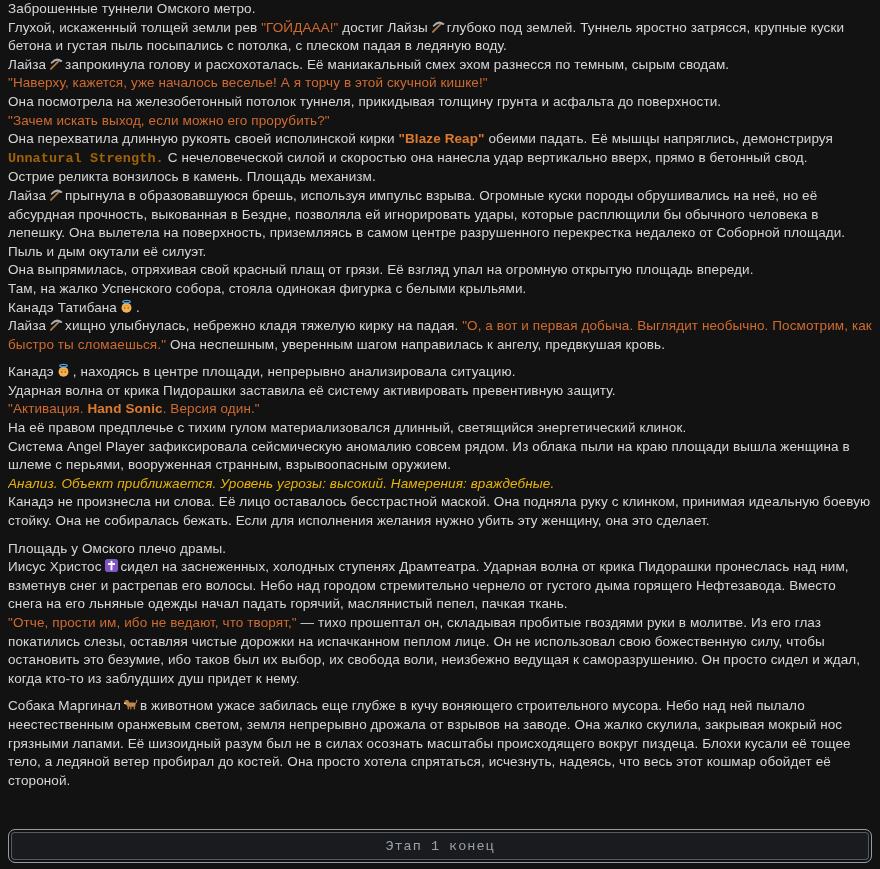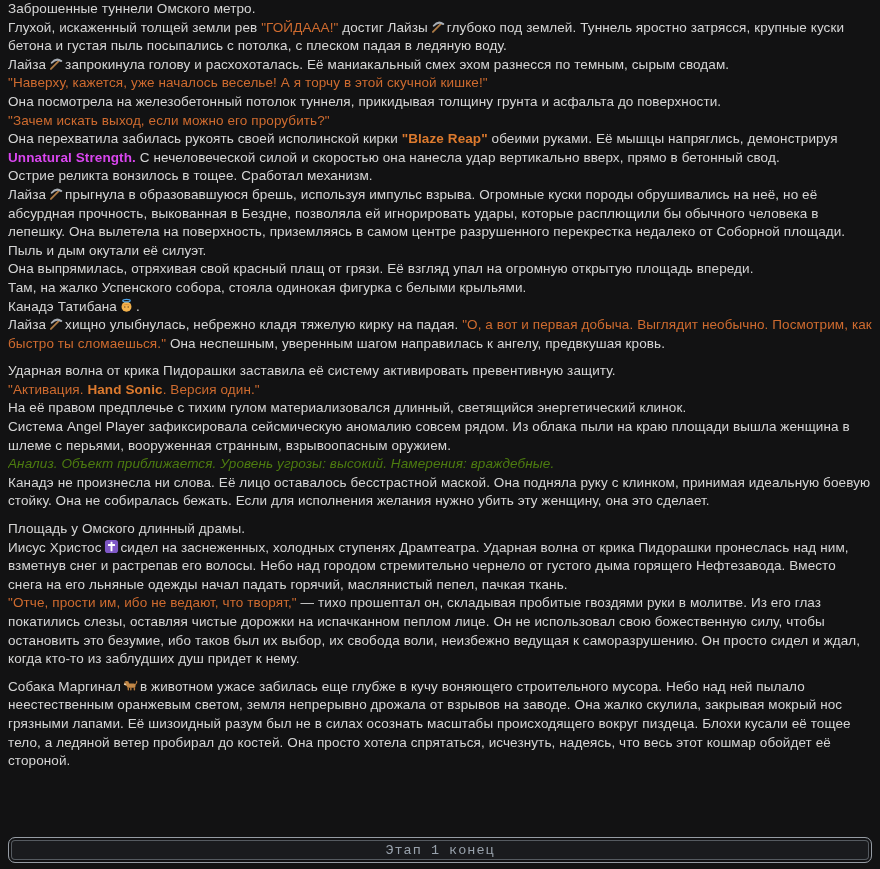--- a/index.html
+++ b/index.html
@@ -18,34 +18,34 @@
   .para {
     margin: 0;
     font-size: 13.5px;
     line-height: 18.6px;
     color: #d6d6d6;
     letter-spacing: 0.1px;
   }
   .seg-n { color: #d6d6d6; }
   .seg-o { color: #cf6b2f; }
   .seg-ob { color: #dd7a2e; font-weight: bold; }
-  .seg-b { color: #d946ef; font-weight: bold; }
-  .seg-i { color: #4d7c0f; font-style: italic; }
+  .seg-b { color: #a16207; font-weight: bold; font-family: Liberation Mono, monospace; }
+  .seg-i { color: #eab308; font-style: italic; }
   .gap { height: 9px; }
   .emoji {
     display: inline-block;
     width: 15px; height: 15px;
     vertical-align: -2px;
     margin: 0 2px;
   }
   .stage-btn {
     flex: 0 0 auto;
     display: block;
     width: 100%;
-    height: 26px;
+    height: 34px;
     margin-top: 11px;
     background: #1a1b1e;
     border: 1px solid #969ca4;
     border-radius: 7px;
     box-shadow: inset 0 0 0 2px #121214, inset 0 0 0 3px #565b61;
     color: #98a1ab;
     font-family: "Liberation Mono", monospace;
     font-size: 13.5px;
     letter-spacing: 1px;
     cursor: pointer;
@@ -61,48 +61,55 @@
     <path d="M3.1 13.8 L11.6 5.2" stroke="#ad7b46" stroke-width="2" stroke-linecap="round" fill="none"></path>
     <path d="M4 7.2 Q8.6 1.6 14.2 5.4" stroke="#a7aeb6" stroke-width="2.1" fill="none" stroke-linecap="round"></path>
   </svg><span class="seg-n">глубоко под землей. Туннель яростно затрясся, крупные куски бетона и густая пыль посыпались с потолка, с плеском падая в ледяную воду.</span></p>
       <p class="para"><span class="seg-n">Лайза</span><svg viewBox="0 0 16 16" xmlns="http://www.w3.org/2000/svg" class="emoji">
     <path d="M3.1 13.8 L11.6 5.2" stroke="#ad7b46" stroke-width="2" stroke-linecap="round" fill="none"></path>
     <path d="M4 7.2 Q8.6 1.6 14.2 5.4" stroke="#a7aeb6" stroke-width="2.1" fill="none" stroke-linecap="round"></path>
   </svg><span class="seg-n">запрокинула голову и расхохоталась. Её маниакальный смех эхом разнесся по темным, сырым сводам.</span></p>
       <p class="para"><span class="seg-o">"Наверху, кажется, уже началось веселье! А я торчу в этой скучной кишке!"</span></p>
       <p class="para"><span class="seg-n">Она посмотрела на железобетонный потолок туннеля, прикидывая толщину грунта и асфальта до поверхности.</span></p>
       <p class="para"><span class="seg-o">"Зачем искать выход, если можно его прорубить?"</span></p>
-      <p class="para"><span class="seg-n">Она перехватила забилась рукоять своей исполинской кирки </span><span class="seg-ob">"Blaze Reap"</span><span class="seg-n"> обеими руками. Её мышцы напряглись, демонстрируя </span><span class="seg-b">Unnatural Strength.</span><span class="seg-n"> С нечеловеческой силой и скоростью она нанесла удар вертикально вверх, прямо в бетонный свод.</span></p>
-      <p class="para"><span class="seg-n">Острие реликта вонзилось в тощее. Сработал механизм.</span></p>
+      <p class="para"><span class="seg-n">Она перехватила длинную рукоять своей исполинской кирки </span><span class="seg-ob">"Blaze Reap"</span><span class="seg-n"> обеими падать. Её мышцы напряглись, демонстрируя </span><span class="seg-b">Unnatural Strength.</span><span class="seg-n"> С нечеловеческой силой и скоростью она нанесла удар вертикально вверх, прямо в бетонный свод.</span></p>
+      <p class="para"><span class="seg-n">Острие реликта вонзилось в камень. Площадь механизм.</span></p>
       <p class="para"><span class="seg-n">Лайза</span><svg viewBox="0 0 16 16" xmlns="http://www.w3.org/2000/svg" class="emoji">
     <path d="M3.1 13.8 L11.6 5.2" stroke="#ad7b46" stroke-width="2" stroke-linecap="round" fill="none"></path>
     <path d="M4 7.2 Q8.6 1.6 14.2 5.4" stroke="#a7aeb6" stroke-width="2.1" fill="none" stroke-linecap="round"></path>
   </svg><span class="seg-n">прыгнула в образовавшуюся брешь, используя импульс взрыва. Огромные куски породы обрушивались на неё, но её абсурдная прочность, выкованная в Бездне, позволяла ей игнорировать удары, которые расплющили бы обычного человека в лепешку. Она вылетела на поверхность, приземляясь в самом центре разрушенного перекрестка недалеко от Соборной площади. Пыль и дым окутали её силуэт.</span></p>
       <p class="para"><span class="seg-n">Она выпрямилась, отряхивая свой красный плащ от грязи. Её взгляд упал на огромную открытую площадь впереди.</span></p>
       <p class="para"><span class="seg-n">Там, на жалко Успенского собора, стояла одинокая фигурка с белыми крыльями.</span></p>
       <p class="para"><span class="seg-n">Канадэ Татибана</span><svg viewBox="0 0 16 16" xmlns="http://www.w3.org/2000/svg" class="emoji">
     <circle cx="8" cy="9.4" r="5.3" fill="#f3b24c"></circle>
     <path d="M3 8.2 Q8 4.4 13 8.2 Q8 6.6 3 8.2 Z" fill="#d98f35"></path>
     <ellipse cx="8" cy="2.8" rx="4" ry="1.3" fill="none" stroke="#4da3e8" stroke-width="1.3"></ellipse>
     <circle cx="6.2" cy="9.6" r="0.7" fill="#5c4023"></circle>
     <circle cx="9.8" cy="9.6" r="0.7" fill="#5c4023"></circle>
   </svg><span class="seg-n">.</span></p>
       <p class="para"><span class="seg-n">Лайза</span><svg viewBox="0 0 16 16" xmlns="http://www.w3.org/2000/svg" class="emoji">
     <path d="M3.1 13.8 L11.6 5.2" stroke="#ad7b46" stroke-width="2" stroke-linecap="round" fill="none"></path>
     <path d="M4 7.2 Q8.6 1.6 14.2 5.4" stroke="#a7aeb6" stroke-width="2.1" fill="none" stroke-linecap="round"></path>
   </svg><span class="seg-n">хищно улыбнулась, небрежно кладя тяжелую кирку на падая. </span><span class="seg-o">"О, а вот и первая добыча. Выглядит необычно. Посмотрим, как быстро ты сломаешься."</span><span class="seg-n"> Она неспешным, уверенным шагом направилась к ангелу, предвкушая кровь.</span></p>
       <div class="gap"></div>
+      <p class="para"><span class="seg-n">Канадэ</span><svg viewBox="0 0 16 16" xmlns="http://www.w3.org/2000/svg" class="emoji">
+    <circle cx="8" cy="9.4" r="5.3" fill="#f3b24c"></circle>
+    <path d="M3 8.2 Q8 4.4 13 8.2 Q8 6.6 3 8.2 Z" fill="#d98f35"></path>
+    <ellipse cx="8" cy="2.8" rx="4" ry="1.3" fill="none" stroke="#4da3e8" stroke-width="1.3"></ellipse>
+    <circle cx="6.2" cy="9.6" r="0.7" fill="#5c4023"></circle>
+    <circle cx="9.8" cy="9.6" r="0.7" fill="#5c4023"></circle>
+  </svg><span class="seg-n">, находясь в центре площади, непрерывно анализировала ситуацию.</span></p>
       <p class="para"><span class="seg-n">Ударная волна от крика Пидорашки заставила её систему активировать превентивную защиту.</span></p>
       <p class="para"><span class="seg-o">"Активация. </span><span class="seg-ob">Hand Sonic</span><span class="seg-o">. Версия один."</span></p>
       <p class="para"><span class="seg-n">На её правом предплечье с тихим гулом материализовался длинный, светящийся энергетический клинок.</span></p>
       <p class="para"><span class="seg-n">Система Angel Player зафиксировала сейсмическую аномалию совсем рядом. Из облака пыли на краю площади вышла женщина в шлеме с перьями, вооруженная странным, взрывоопасным оружием.</span></p>
       <p class="para"><span class="seg-i">Анализ. Объект приближается. Уровень угрозы: высокий. Намерения: враждебные.</span></p>
       <p class="para"><span class="seg-n">Канадэ не произнесла ни слова. Её лицо оставалось бесстрастной маской. Она подняла руку с клинком, принимая идеальную боевую стойку. Она не собиралась бежать. Если для исполнения желания нужно убить эту женщину, она это сделает.</span></p>
       <div class="gap"></div>
-      <p class="para"><span class="seg-n">Площадь у Омского длинный драмы.</span></p>
+      <p class="para"><span class="seg-n">Площадь у Омского плечо драмы.</span></p>
       <p class="para"><span class="seg-n">Иисус Христос</span><svg viewBox="0 0 16 16" xmlns="http://www.w3.org/2000/svg" class="emoji">
     <rect x="1" y="1" width="14" height="14" rx="3" fill="#7e57c5"></rect>
     <rect x="7" y="3" width="2" height="10" rx="0.6" fill="#ffffff"></rect>
     <rect x="4.2" y="5.4" width="7.6" height="2" rx="0.6" fill="#ffffff"></rect>
   </svg><span class="seg-n">сидел на заснеженных, холодных ступенях Драмтеатра. Ударная волна от крика Пидорашки пронеслась над ним, взметнув снег и растрепав его волосы. Небо над городом стремительно чернело от густого дыма горящего Нефтезавода. Вместо снега на его льняные одежды начал падать горячий, маслянистый пепел, пачкая ткань.</span></p>
       <p class="para"><span class="seg-o">"Отче, прости им, ибо не ведают, что творят,"</span><span class="seg-n"> — тихо прошептал он, складывая пробитые гвоздями руки в молитве. Из его глаз покатились слезы, оставляя чистые дорожки на испачканном пеплом лице. Он не использовал свою божественную силу, чтобы остановить это безумие, ибо таков был их выбор, их свобода воли, неизбежно ведущая к саморазрушению. Он просто сидел и ждал, когда кто-то из заблудших душ придет к нему.</span></p>
       <div class="gap"></div>
       <p class="para"><span class="seg-n">Собака Маргинал</span><svg viewBox="0 0 16 16" xmlns="http://www.w3.org/2000/svg" class="emoji">
     <path d="M13.3 6.8 Q15 5.6 14.6 3.6" stroke="#b5793d" stroke-width="1.3" fill="none" stroke-linecap="round"></path>
     <rect x="4" y="5.8" width="9.4" height="4.6" rx="2" fill="#c28746"></rect>

